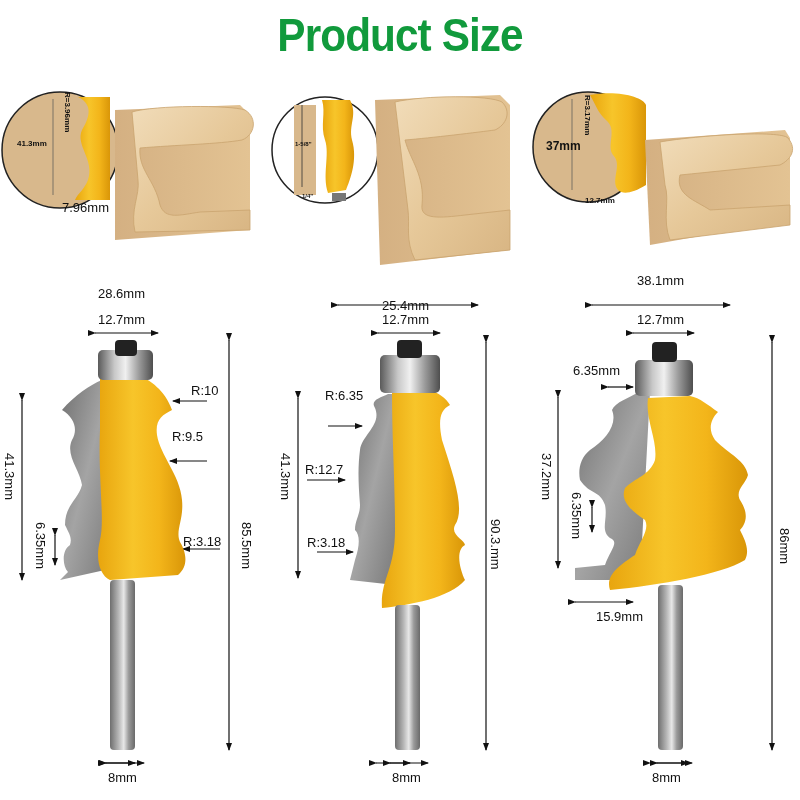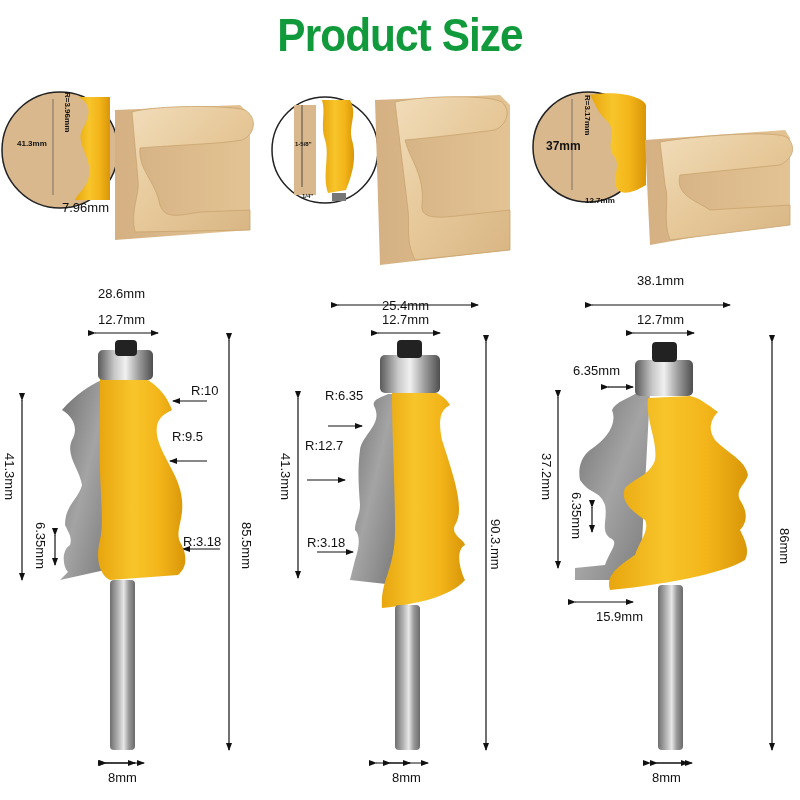--- a/index.html
+++ b/index.html
@@ -155,21 +155,21 @@
   <path d="M118,114 C110,118 100,120 105,128 C112,145 92,155 90,170 C88,185 88,200 90,225 C90,235 85,240 85,250 C90,255 90,265 85,280 L80,300 L125,305 L125,114 Z" fill="url(#gray)"></path>
 
   <path d="M122,112 L158,110 C168,112 176,118 180,125 C170,130 168,140 172,160 C185,200 195,230 185,245 C180,255 195,260 195,265 C185,270 190,290 195,300 C180,318 140,325 112,328 C110,300 125,290 125,250 C125,200 122,160 122,112 Z" fill="url(#yellow)"></path>
   <rect x="110" y="75" width="60" height="38" rx="5" fill="url(#bearing)"></rect>
   <rect x="127" y="60" width="25" height="18" rx="4" fill="#222"></rect>
   <rect x="125" y="325" width="25" height="145" rx="4" fill="url(#shank)"></rect>
 </svg>
 <div class="lbl" style="left:382px;top:298px">25.4mm</div>
 <div class="lbl" style="left:382px;top:312px">12.7mm</div>
 <div class="lbl" style="left:325px;top:388px">R:6.35</div>
-<div class="lbl" style="left:305px;top:438px">R:12.7</div>
+<div class="lbl" style="left:305px;top:462px">R:12.7</div>
 <div class="lbl" style="left:307px;top:535px">R:3.18</div>
 <div class="vlbl" style="left:293px;top:453px">41.3mm</div>
 <div class="vlbl" style="left:503px;top:519px">90.3.mm</div>
 <div class="lbl" style="left:392px;top:770px">8mm</div>
 <svg style="left:0;top:0" width="800" height="800">
   <line x1="390" y1="763" x2="428" y2="763" stroke="#111" stroke-width="1.2" marker-end="url(#ah)" marker-start="url(#ah)"></line>
 </svg>
 
 <svg style="left:540px;top:280px" width="260" height="520">
   <line x1="52" y1="25" x2="190" y2="25" stroke="#111" stroke-width="1.2" marker-end="url(#ah)" marker-start="url(#ah)"></line>

